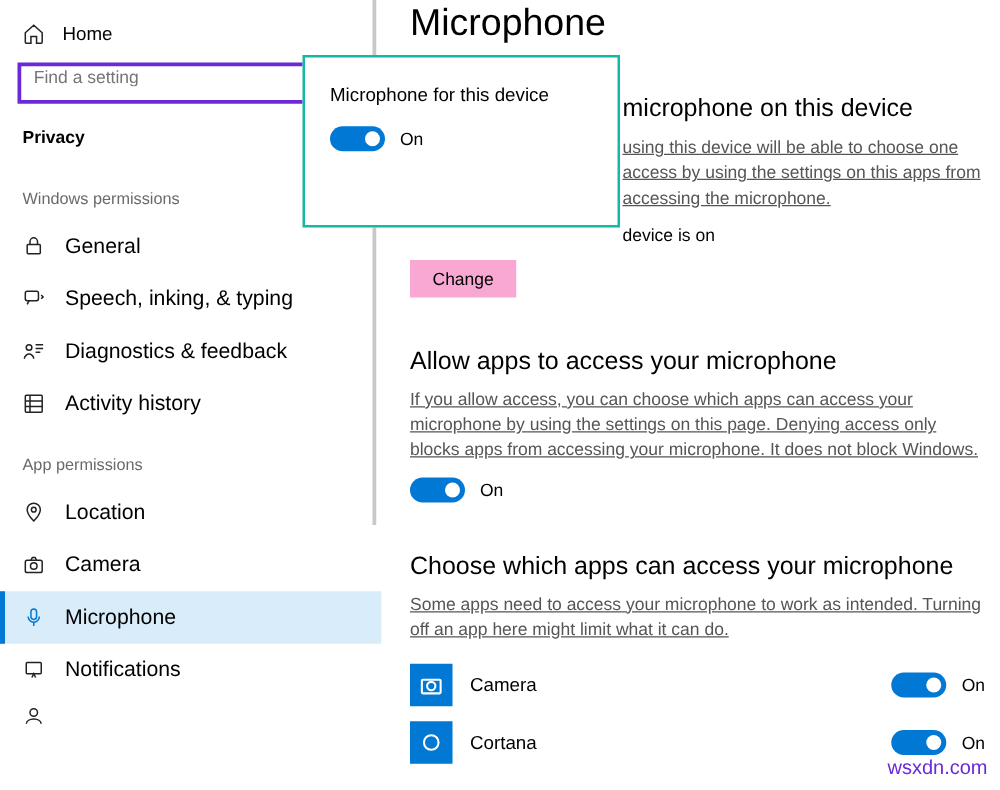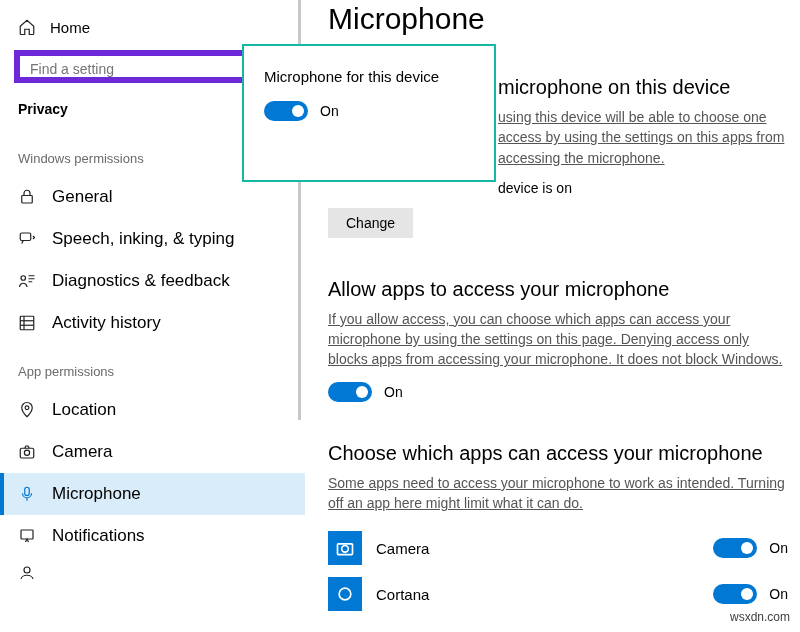--- a/index.html
+++ b/index.html
@@ -1,51 +1,51 @@
 <!DOCTYPE html>
 <html><head>
 <meta charset="utf-8">
 <style>
 * { margin: 0; padding: 0; box-sizing: border-box; font-family: "Segoe UI", Arial, sans-serif; }
 body { width: 800px; height: 632px; overflow: hidden; background: #fff; position: relative; }
 .sidebar { position: absolute; left: 0; top: 0; width: 305px; height: 481px; background: #fff; padding-top: 12px; }
 .home-row { display: flex; align-items: center; padding: 6px 18px 10px; cursor: pointer; }
 .home-row .ico { width: 18px; height: 18px; margin-right: 14px; }
 .home-row span { font-size: 15px; color: #000; }
-.search-box { margin: 4px 14px 14px; height: 33px; border: 6px solid #6d28d9; background: #fff; display: flex; align-items: flex-end; padding: 0 10px; }
+.search-box { margin: 4px 14px 14px; height: 33px; border: 3px solid #6d28d9; background: #fff; display: flex; align-items: flex-start; padding: 0 10px; }
 .search-box input { border: none; outline: none; font-size: 14px; flex: 1; color: #555; background: transparent; }
 .search-box .ico { width: 16px; height: 16px; color: #555; }
 .category { font-size: 14px; font-weight: 600; color: #000; padding: 4px 18px 14px; }
 .section-label { font-size: 13px; color: #6a6a6a; padding: 20px 18px 10px; }
 .nav-item { display: flex; align-items: center; padding: 11px 18px; cursor: pointer; position: relative; }
 .nav-item .ico { width: 18px; height: 18px; margin-right: 16px; color: #222; }
 .nav-item span { font-size: 17px; color: #000; }
 .nav-item.active { background: #d9ecf9; }
 .nav-item.active::before { content: ""; position: absolute; left: 0; top: 0; bottom: 0; width: 4px; background: #0078d4; }
 .last-partial { padding-bottom: 2px; height: 22px; overflow: hidden; }
 .scroll-track { position: absolute; left: 298px; top: 0; width: 3px; height: 420px; background: #c8c8c8; }
 .main { position: absolute; left: 328px; top: 0; right: 0; height: 632px; padding-right: 12px; }
 .page-title { font-size: 30px; font-weight: 400; color: #000; margin-top: 2px; margin-bottom: 22px; }
 .h2 { font-size: 20px; font-weight: 500; color: #000; margin-bottom: 8px; }
 .desc { font-size: 14px; color: #555; line-height: 1.45; margin-bottom: 12px; text-decoration: underline; }
 .status { font-size: 14px; color: #000; margin-bottom: 12px; }
-.btn-change { background: #e5e5e5; border: none; padding: 7px 18px; font-size: 14px; color: #000; cursor: pointer; }
+.btn-change { background: #f9a8d4; border: none; padding: 7px 18px; font-size: 14px; color: #000; cursor: pointer; }
 .section { margin-bottom: 26px; margin-top: 40px; }
 .toggle-row { display: flex; align-items: center; gap: 12px; margin-top: 10px; }
 .toggle { width: 44px; height: 20px; background: #0078d4; border-radius: 10px; position: relative; cursor: pointer; }
 .toggle::after { content: ""; position: absolute; width: 12px; height: 12px; background: #fff; border-radius: 50%; top: 4px; right: 4px; }
 .toggle-label { font-size: 14px; color: #000; }
 .app-row { display: flex; align-items: center; justify-content: space-between; padding: 6px 0; }
 .app-left { display: flex; align-items: center; gap: 14px; }
 .app-icon { width: 34px; height: 34px; background: #0078d4; display: flex; align-items: center; justify-content: center; color: #fff; }
 .app-name { font-size: 15px; color: #000; }
 .app-right { display: flex; align-items: center; gap: 12px; }
 .popup { position: absolute; left: 242px; top: 44px; width: 254px; height: 138px; background: #fff; border: 2px solid #14b8a6; padding: 22px 20px; z-index: 10; }
 .popup-title { font-size: 15px; color: #000; margin-bottom: 16px; }
-.watermark { position: absolute; right: 10px; bottom: 8px; font-size: 12px; color: #404040; }
+.watermark { position: absolute; right: 10px; bottom: 8px; font-size: 16px; color: #6d28d9; }
 svg { display: block; }
 </style>
 </head>
 <body>
 
 <div class="sidebar">
   <div class="home-row">
     <svg class="ico" viewBox="0 0 24 24" fill="none" stroke="#222" stroke-width="1.6">
         <path d="M3 11l9-8 9 8v10a1 1 0 0 1-1 1h-5v-7h-6v7H4a1 1 0 0 1-1-1z"></path>
       </svg>

